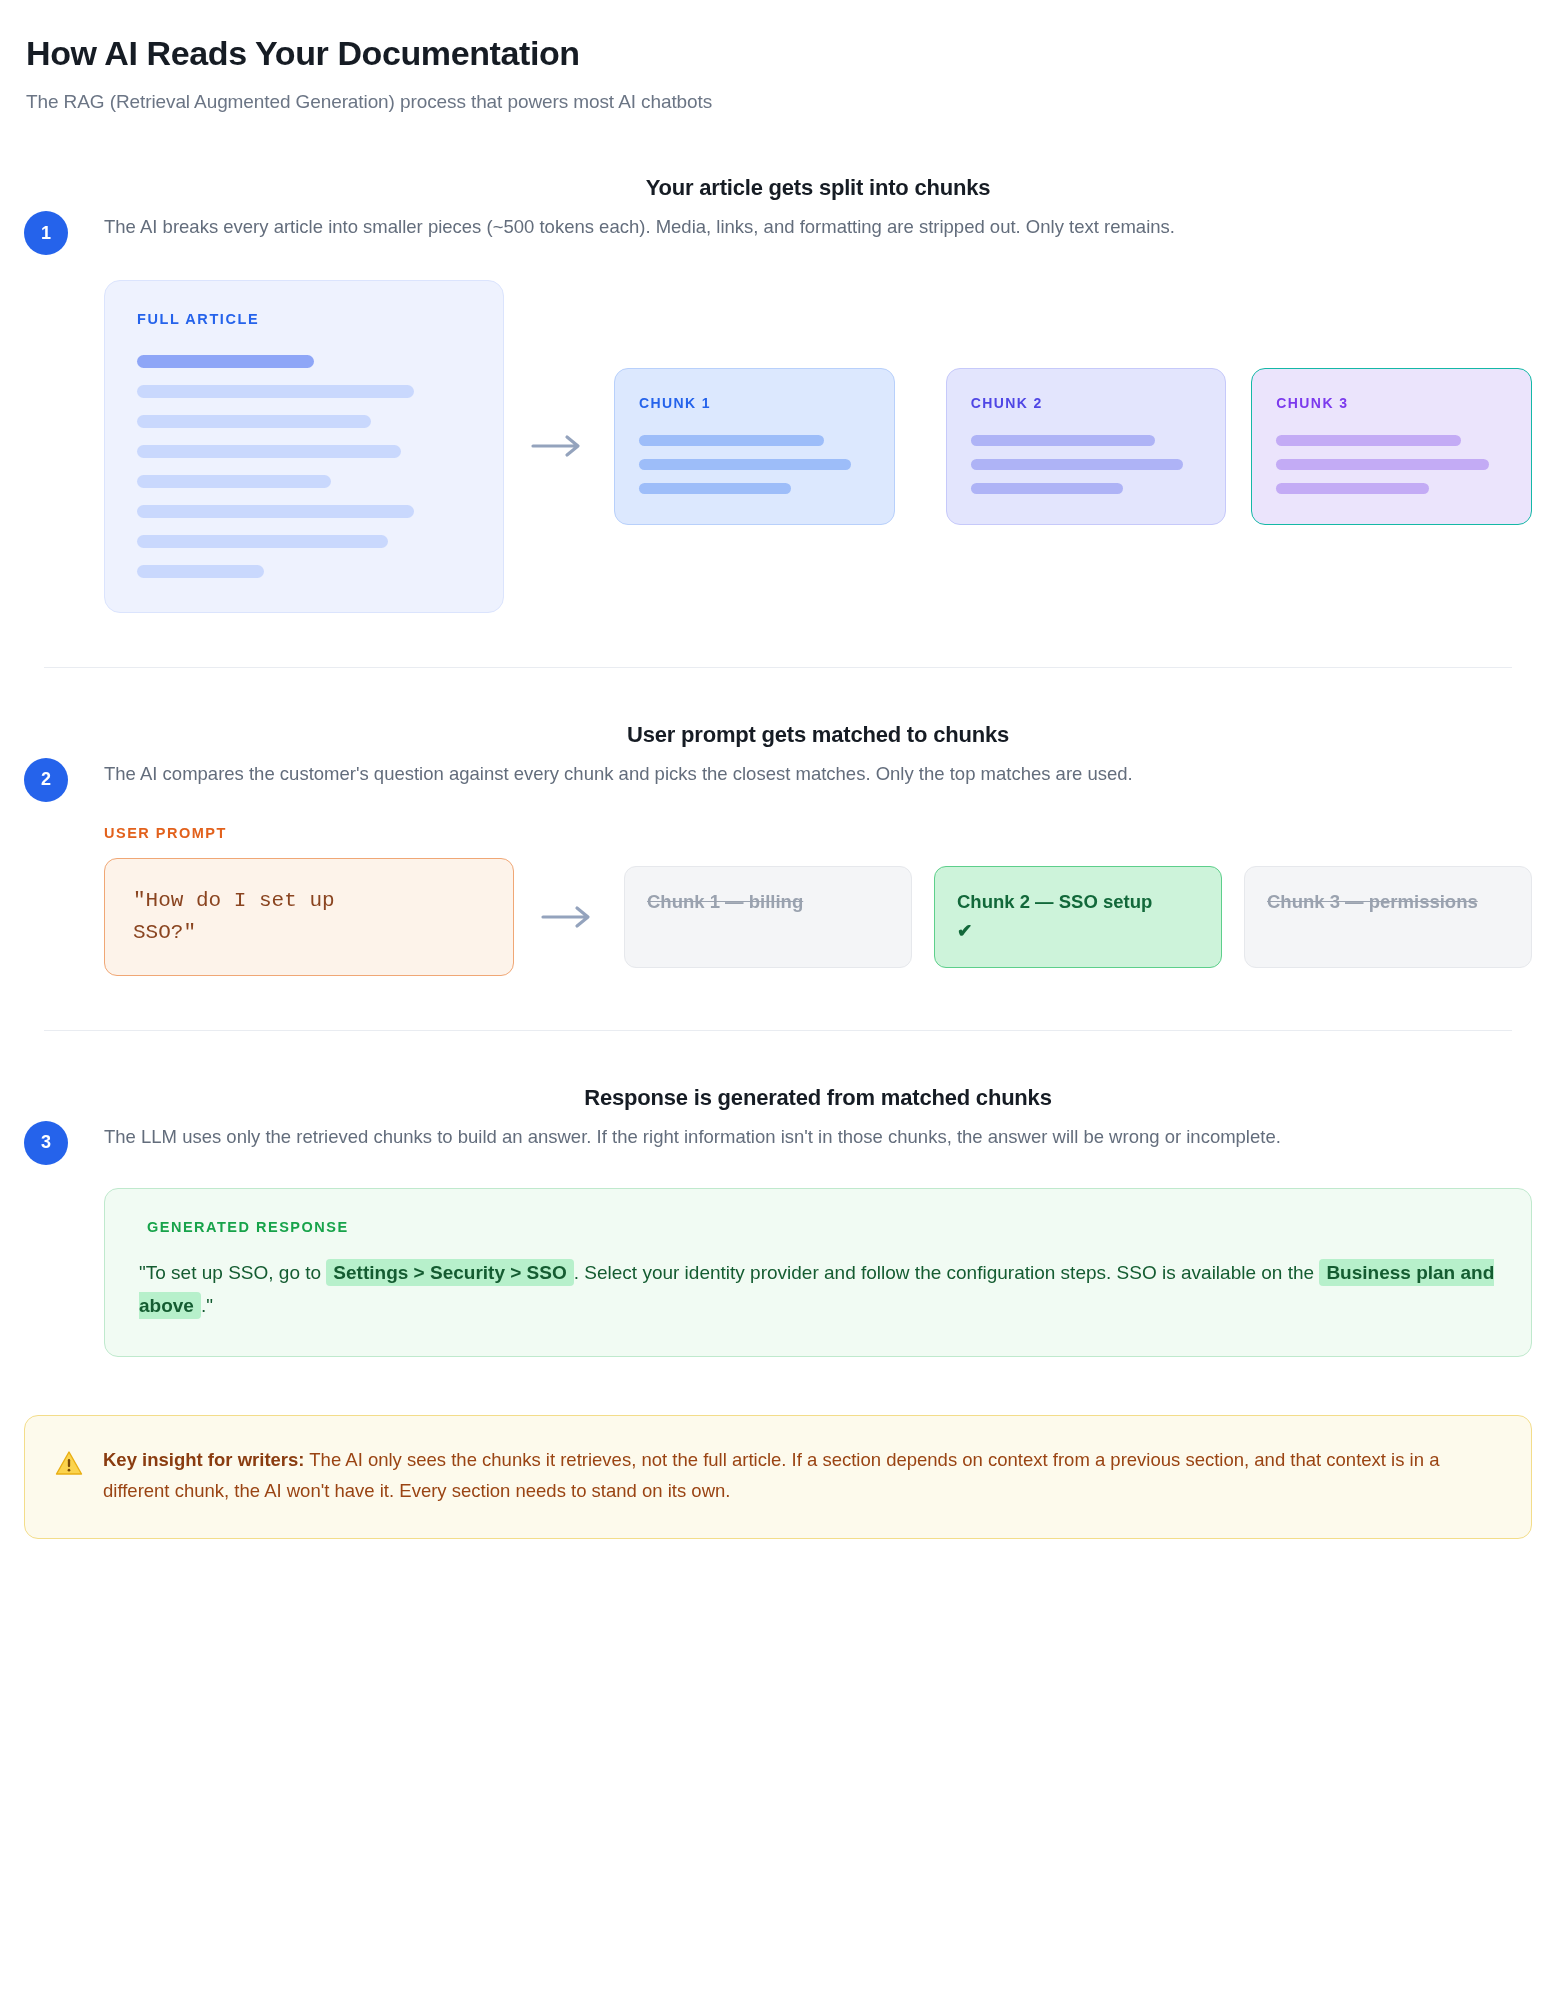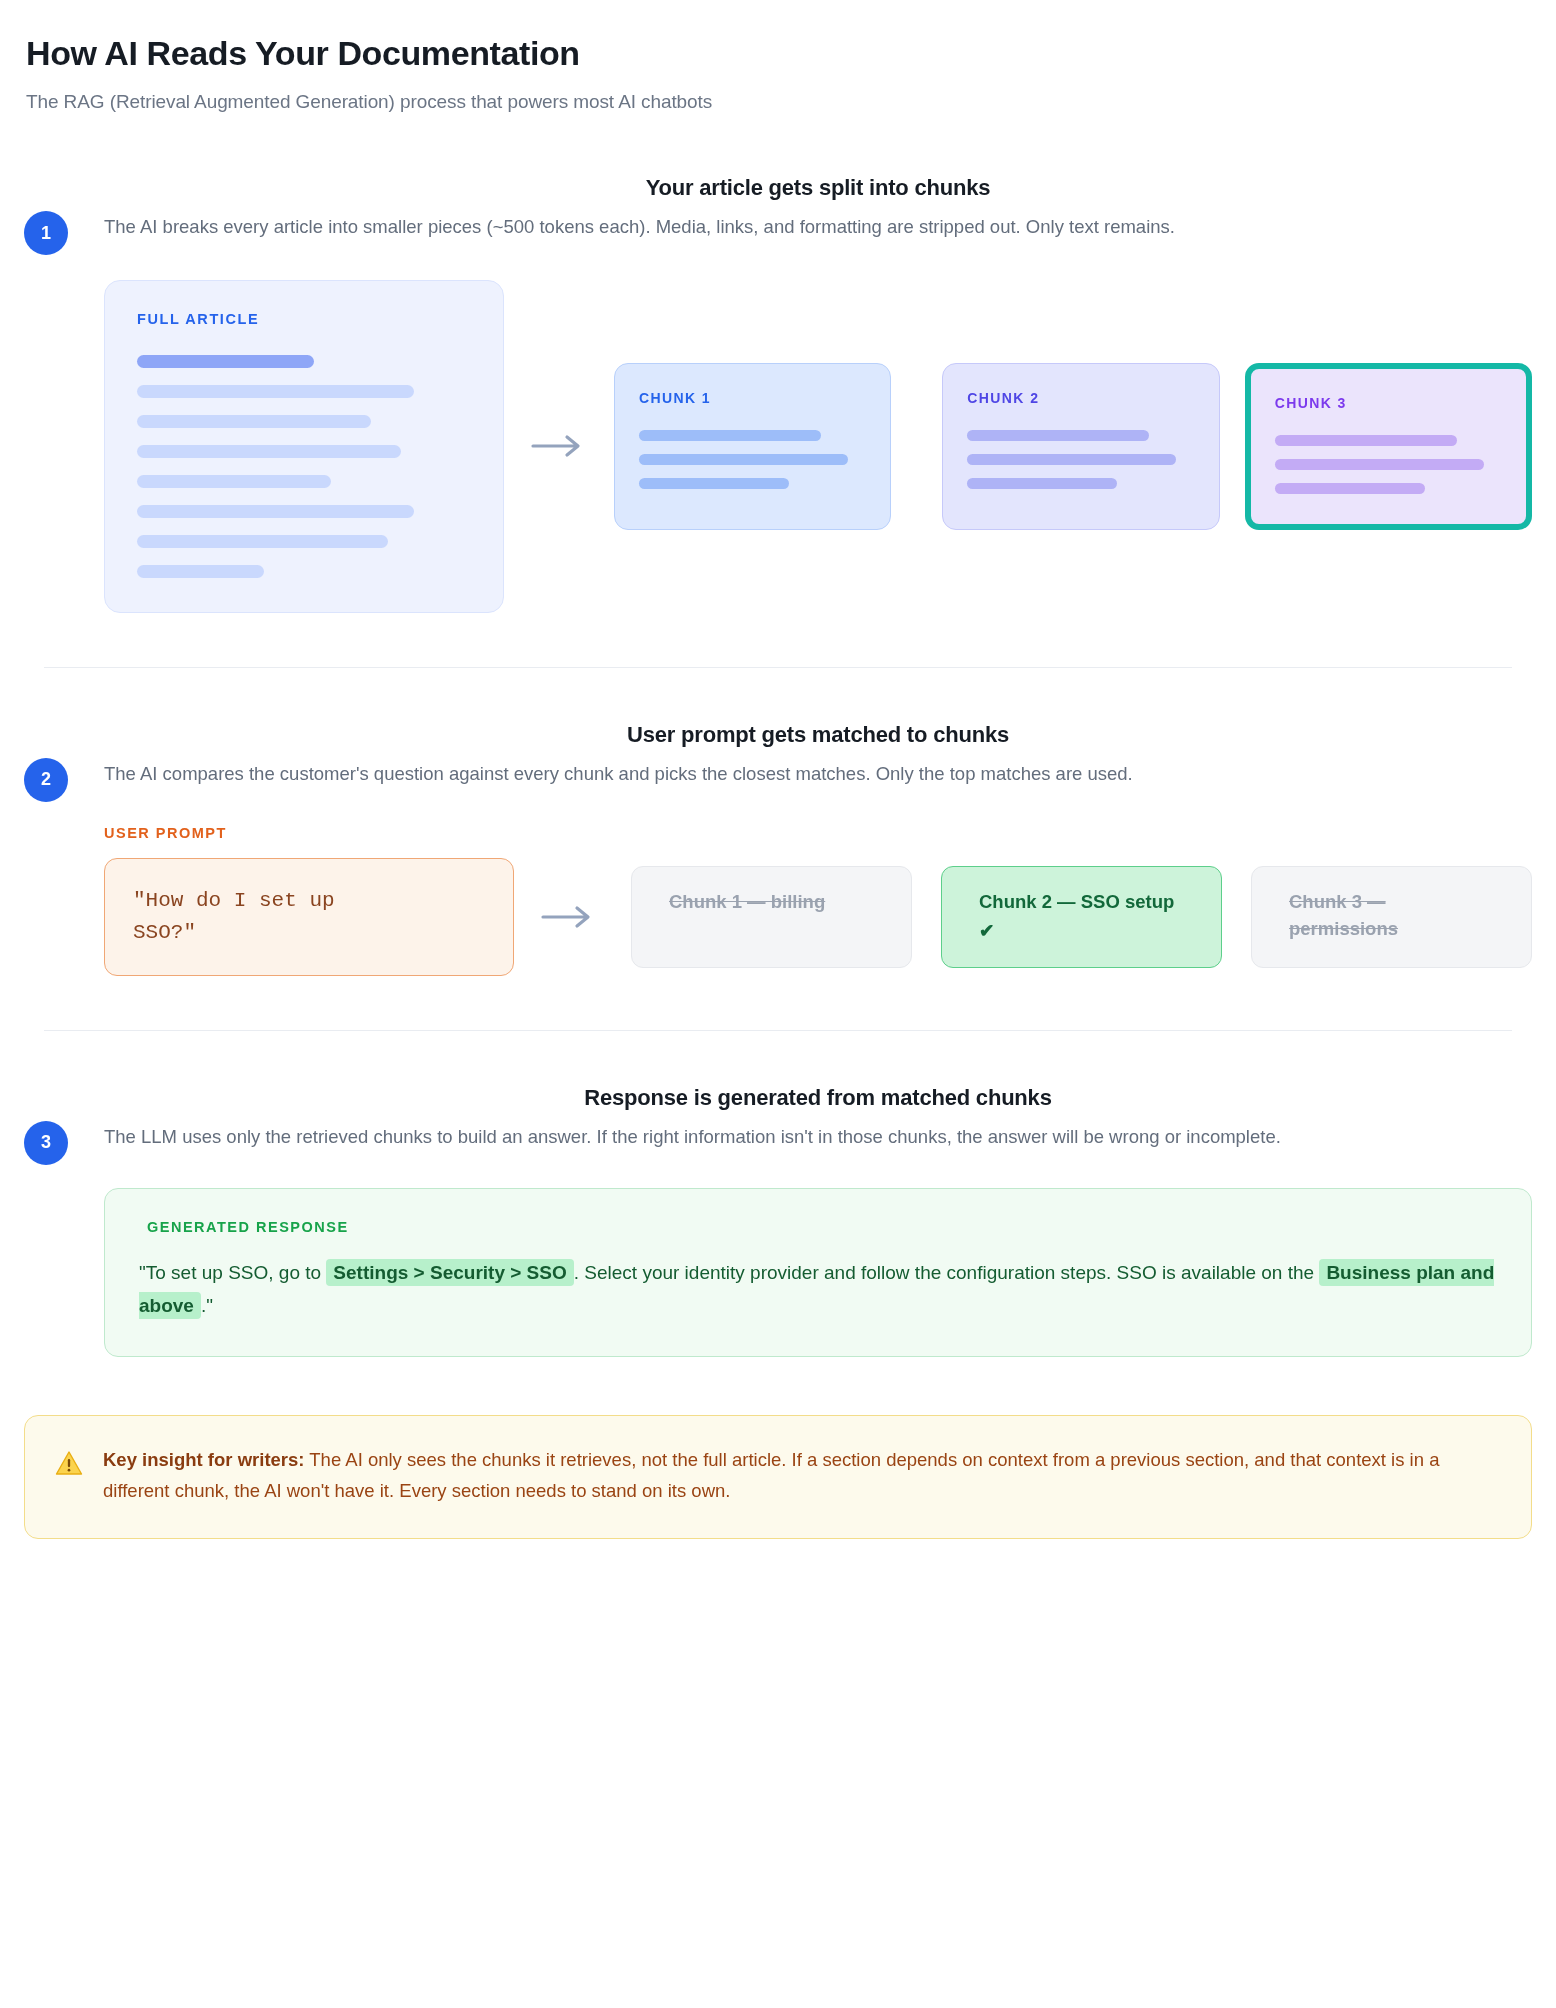--- a/index.html
+++ b/index.html
@@ -106,21 +106,21 @@
   .chunk-skels { margin-top: 24px; }
 
   .c-blue   { background: #dce8fe; border: 1px solid #b8d0fb; }
   .c-blue   .card-eyebrow { color: #2563eb; }
   .c-blue   .skel { background: #9dbdf9; }
 
   .c-indigo { background: #e3e5fd; border: 1px solid #c6c9fa; margin-left: 26px; }
   .c-indigo .card-eyebrow { color: #4f46e5; }
   .c-indigo .skel { background: #aeb3f6; }
 
-  .c-purple { background: #ebe4fc; border: 6px solid #14b8a6; }
+  .c-purple { background: #ebe4fc; border: 1px solid #14b8a6; }
   .c-purple .card-eyebrow { color: #7c3aed; }
   .c-purple .skel { background: #c3abf5; }
 
   
   .viz2 { margin-top: 36px; }
   .prompt-eyebrow {
     font-size: 14.5px;
     font-weight: 700;
     letter-spacing: 1.5px;
     color: #e2611c;
@@ -140,26 +140,25 @@
     font-family: "Liberation Mono", monospace;
     font-size: 21px;
     line-height: 1.5;
     color: #8a4420;
     white-space: pre-line;
   }
   .match-cards { display: flex; gap: 22px; flex: 1 1 auto; }
   .match-card {
     flex: 1 1 0;
     border-radius: 12px;
-    padding: 22px 37px;
+    padding: 22px 22px;
     min-height: 100px;
     font-size: 18.5px;
     font-weight: 700;
     line-height: 1.45;
-    margin-left: 7px;
   }
   .match-card.rejected {
     background: #f4f5f7;
     border: 1px solid #e6e8ec;
     color: #9aa2af;
     text-decoration: line-through;
   }
   .match-card.matched {
     background: #cdf3da;
     border: 1.5px solid #5dcf8b;

